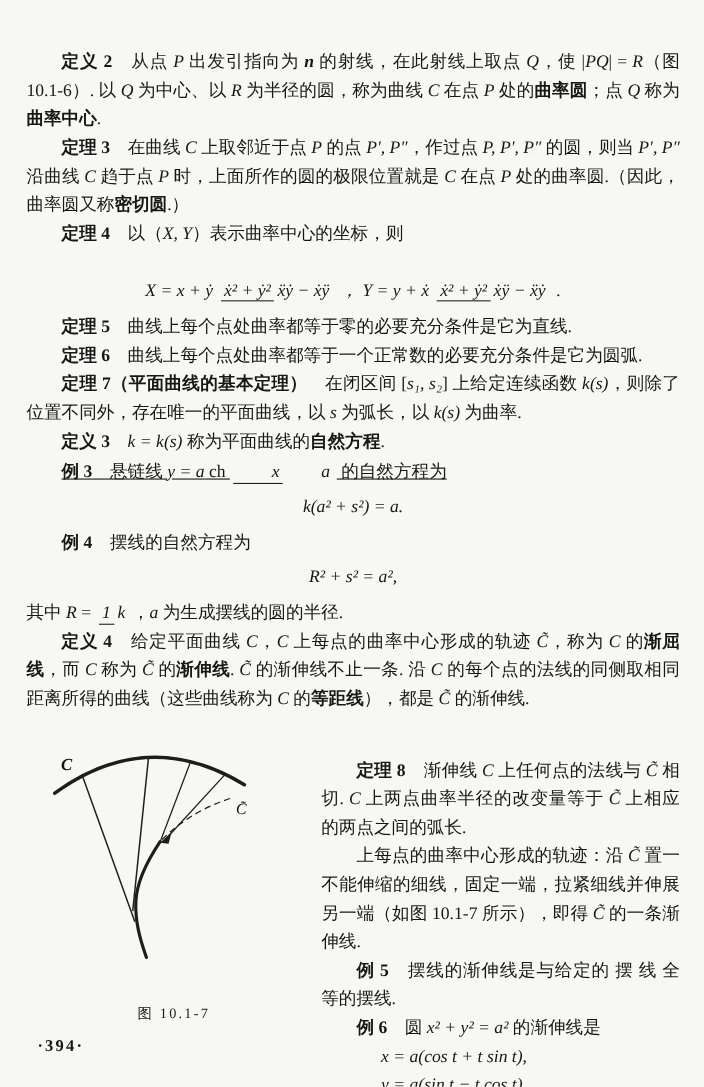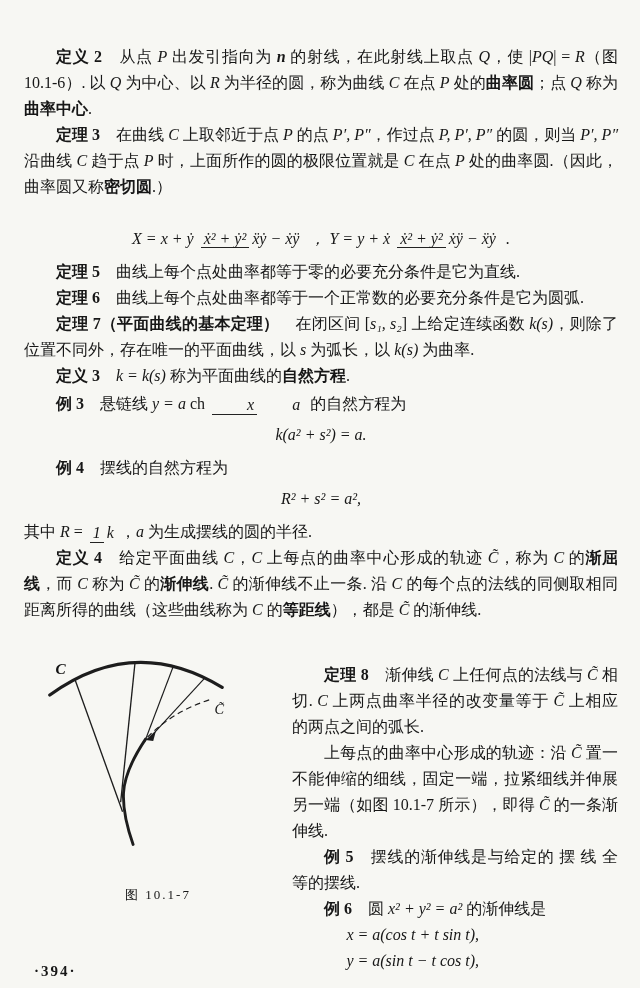--- a/index.html
+++ b/index.html
@@ -20,43 +20,44 @@
   .ri{font-style:italic;}
   .math{font-style:italic;}
   .display{text-align:center;text-indent:0;margin:5px 0 7px;}
   .display-row{display:inline-flex;align-items:center;gap:4px;margin-top:21px;}
   .frac{
     display:inline-flex;flex-direction:row;align-items:center;
     vertical-align:middle;line-height:1.12;margin:0 3px;font-style:italic;
   }
   .frac .num{border-bottom:1.3px solid #222;padding:0 3px;}
   .frac .den{padding:0 3px;}
-  .inline-line{text-indent:2em;margin:2px 0;}
+  .inline-line{text-indent:2em;margin:2px 0;text-decoration:underline;}
   .noindent{text-indent:0;}
   .cols{display:flex;margin-top:2px;}
   .col-left{width:268px;flex:0 0 268px;}
   .col-right{flex:1;margin-top:37px;}
   .fig{padding-top:26px;text-align:center;}
   .fig svg{display:block;margin:0 auto;}
   .fig-caption{margin-top:6px;font-size:13px;letter-spacing:2px;text-indent:0;text-align:center;}
   .eq{margin-left:3.4em;text-indent:0;font-style:italic;}
   .page-number{
-    position:absolute;left:34px;bottom:8px;
+    position:absolute;left:34px;bottom:28px;
     font-weight:bold;font-size:15px;letter-spacing:2px;
   }
 </style>
 </head>
 <body>
 
 <div class="page">
 
   <p class="para"><span class="rb">定义 2</span><span>　从点 </span><span class="ri">P</span><span> 出发引指向为 </span><span class="rb ri">n</span><span> 的射线，在此射线上取点 </span><span class="ri">Q</span><span>，使 |</span><span class="ri">PQ</span><span>| = </span><span class="ri">R</span><span>（图 10.1-6）. 以 </span><span class="ri">Q</span><span> 为中心、以 </span><span class="ri">R</span><span> 为半径的圆，称为曲线 </span><span class="ri">C</span><span> 在点 </span><span class="ri">P</span><span> 处的</span><span class="rb">曲率圆</span><span>；点 </span><span class="ri">Q</span><span> 称为</span><span class="rb">曲率中心</span><span>.</span></p>
 
   <p class="para"><span class="rb">定理 3</span><span>　在曲线 </span><span class="ri">C</span><span> 上取邻近于点 </span><span class="ri">P</span><span> 的点 </span><span class="ri">P′, P″</span><span>，作过点 </span><span class="ri">P, P′, P″</span><span> 的圆，则当 </span><span class="ri">P′, P″</span><span> 沿曲线 </span><span class="ri">C</span><span> 趋于点 </span><span class="ri">P</span><span> 时，上面所作的圆的极限位置就是 </span><span class="ri">C</span><span> 在点 </span><span class="ri">P</span><span> 处的曲率圆.（因此，曲率圆又称</span><span class="rb">密切圆</span><span>.）</span></p>
 
+  <p class="para"><span class="rb">定理 4</span><span>　以（</span><span class="ri">X, Y</span><span>）表示曲率中心的坐标，则</span></p>
 
   <div class="display">
     <span class="display-row math">
       <span>X = x + ẏ</span>
       <span class="frac">
         <span class="num">ẋ² + ẏ²</span>
         <span class="den">ẍẏ − ẋÿ</span>
       </span>
       <span>，</span>
       <span>Y = y + ẋ</span>

